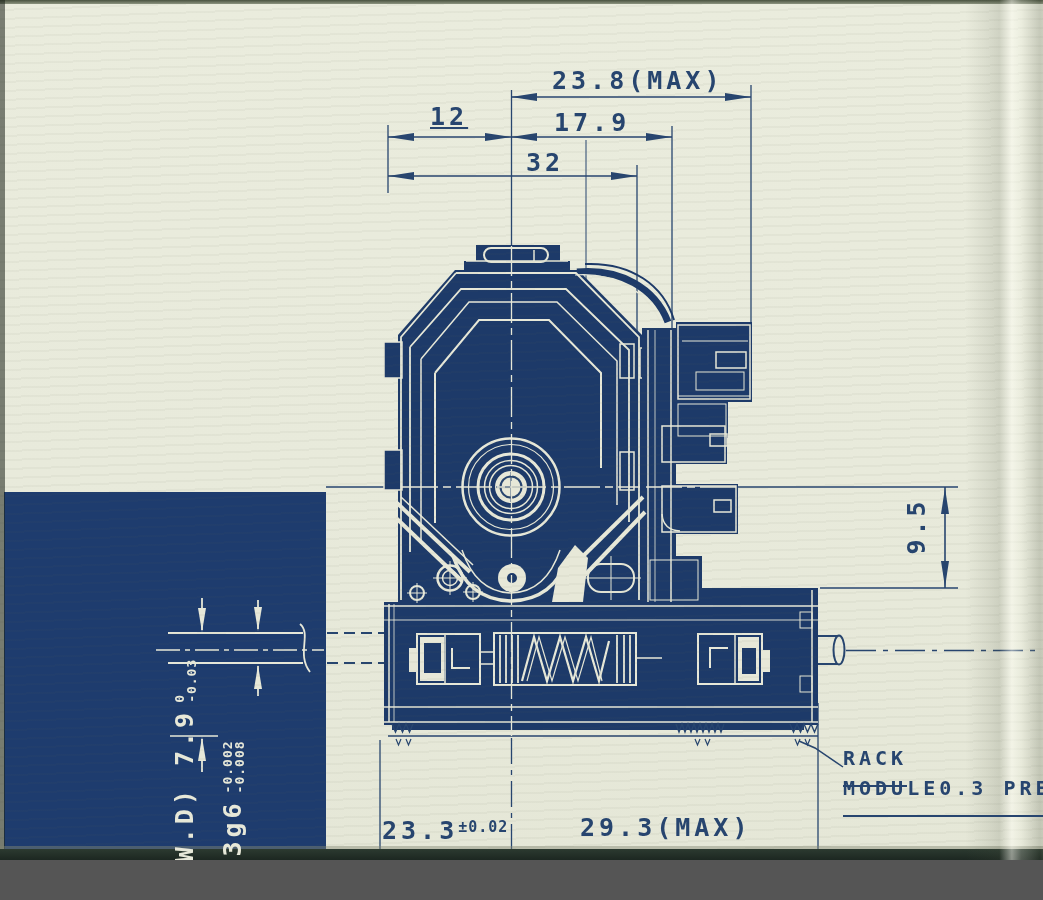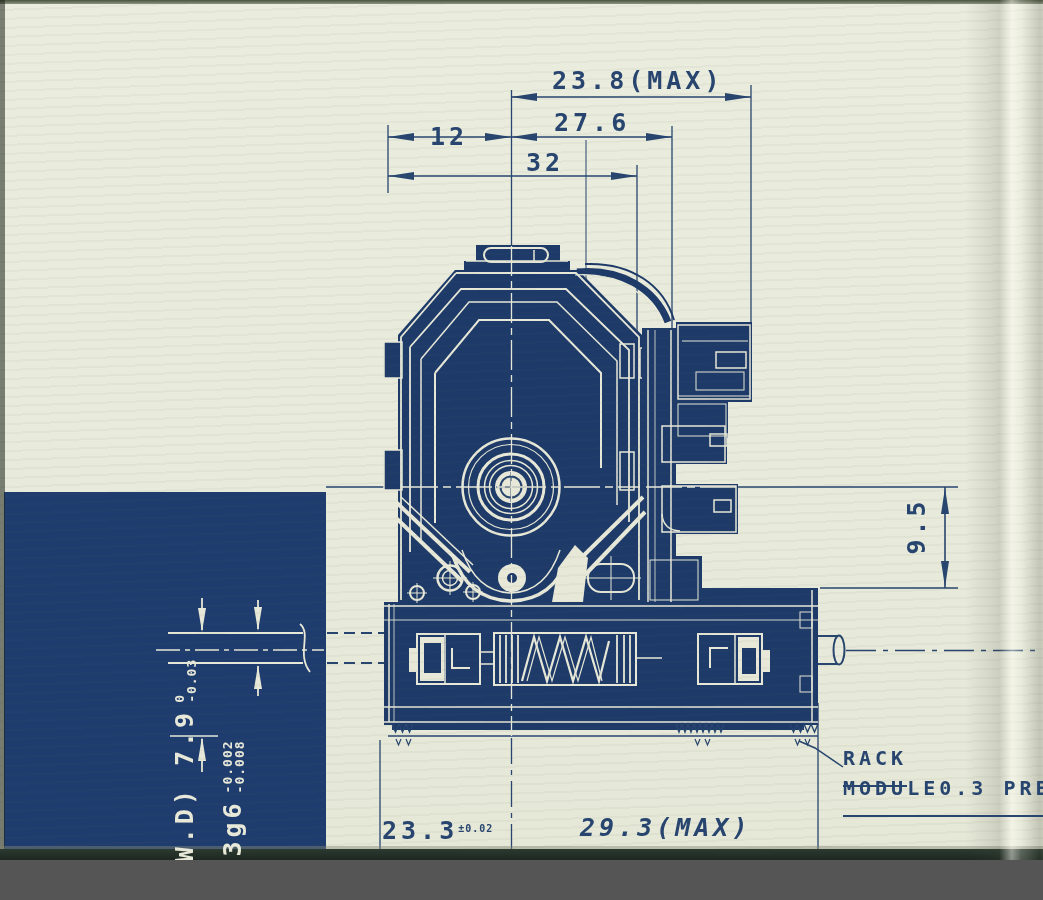--- a/index.html
+++ b/index.html
@@ -22,21 +22,21 @@
   .edge-bottom{position:absolute;left:0;bottom:0;width:100%;height:11px;z-index:4;
     background:linear-gradient(180deg,#2c3a30,#1c2721);}
   .fold-right{position:absolute;top:0;right:0;width:78px;height:100%;z-index:4;pointer-events:none;
     background:linear-gradient(90deg, rgba(0,0,0,0) 0%, rgba(70,78,60,0.10) 30%, rgba(70,78,60,0.16) 44%,
       rgba(255,255,245,0.50) 60%, rgba(240,242,228,0.25) 72%, rgba(70,78,60,0.22) 96%, rgba(110,115,95,0.25) 100%);}
   .label{position:absolute;z-index:6;white-space:nowrap;color:#27456f;}
   .dim{font-size:25px;letter-spacing:4px;font-weight:bold;}
   .note{font-size:20px;letter-spacing:4px;font-weight:bold;}
   .note .ul{display:inline-block;border-bottom:2px solid #27456f;padding-bottom:15px;}
   .note-clip{width:220px;overflow:visible;}
-  .sup{font-size:10px;letter-spacing:1px;vertical-align:7px;font-weight:bold;margin-top:14px;}
+  .sup{font-size:15px;letter-spacing:1px;vertical-align:7px;font-weight:bold;margin-top:14px;}
   .tolstack{display:inline-flex;flex-direction:column;font-size:13px;line-height:12px;
     letter-spacing:1px;transform:translateY(-9px);margin-left:6px;text-align:left;font-weight:bold;}
   .rot{transform:translate(-50%,-50%) rotate(-90deg);transform-origin:center;}
   .cream{color:#e7e8d8;}
   .wd-prefix{margin-right:20px;}
 </style>
 </head>
 <body>
 
 <div class="canvas">
@@ -241,28 +241,28 @@
 </svg>
 
 <div class="texture"></div>
 <div class="edge-top"></div>
 <div class="edge-left"></div>
 <div class="edge-bottom-shadow"></div>
 <div class="edge-bottom"></div>
 <div class="fold-right"></div>
 
 <div class="label dim" style="left:552px;top:66px;">23.8(MAX)</div>
-<div class="label dim" style="left:430px;top:122px;">12</div>
-<div class="label dim" style="left:554px;top:108px;">27.6</div>
+<div class="label dim" style="left:430px;top:102px;text-decoration:underline;">12</div>
+<div class="label dim" style="left:554px;top:108px;">17.9</div>
 <div class="label dim" style="left:526px;top:148px;">32</div>
 
 <div class="label dim rot" style="left:916px;top:526px;">9.5</div>
 
 <div class="label dim" style="left:382px;top:816px;"><span>23.3</span><span class="sup">±0.02</span></div>
-<div class="label dim" style="left:580px;top:813px;font-style:italic;">29.3(MAX)</div>
+<div class="label dim" style="left:580px;top:813px;">29.3(MAX)</div>
 
 <div class="label dim rot cream" style="left:188px;top:770px;">
   <span class="wd-prefix">(W.D)</span><span>7.9</span><span class="tolstack">
         <span>0</span>
         <span>-0.03</span>
       </span>
 </div>
 <div class="label dim rot cream" style="left:236px;top:808px;">
   <span>Ø3g6</span><span class="tolstack">
         <span>-0.002</span>

